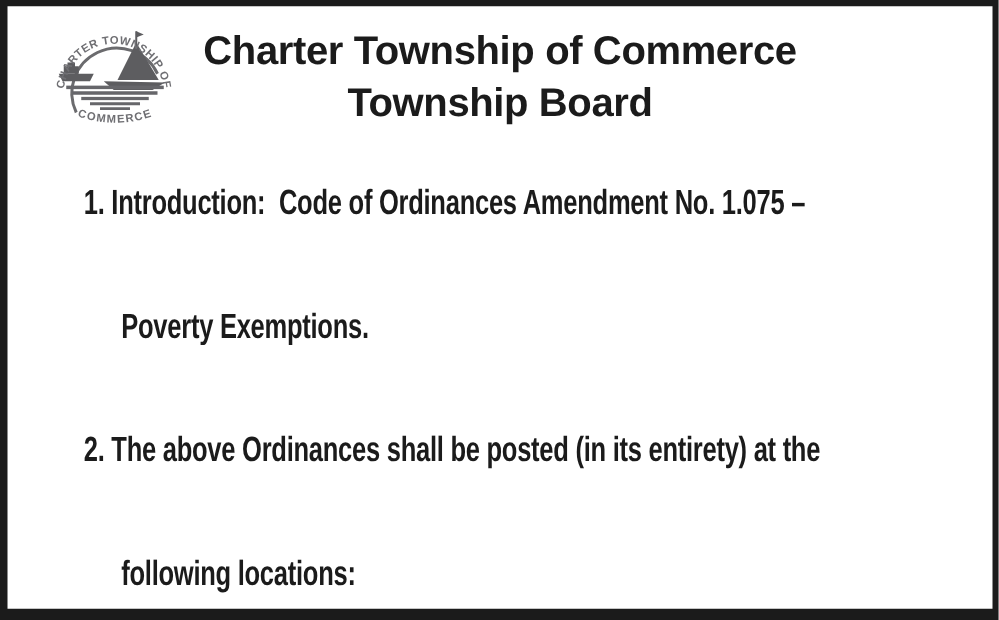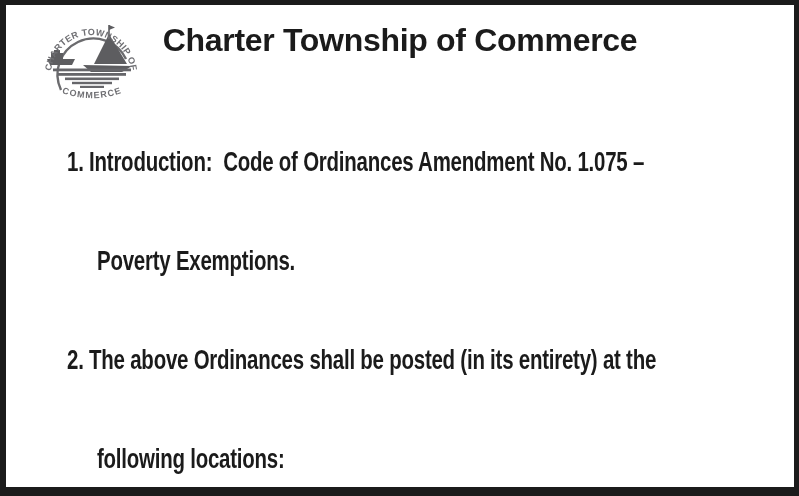--- a/index.html
+++ b/index.html
@@ -81,20 +81,23 @@
     </text>
     <text font-size="9" fill="#6f6f73" text-anchor="middle" letter-spacing="1">
       <textPath href="#arcBottom" startOffset="50%">COMMERCE</textPath>
     </text>
   </svg>
 
   <div class="title">
     <div class="title-row">
       <span class="tline">Charter Township of Commerce</span>
     </div>
+    <div class="title-row">
+      <span class="tline">Township Board</span>
+    </div>
   </div>
 
   <div class="bodytext">
     <div class="line">
       <span class="tscale">1. Introduction:  Code of Ordinances Amendment No. 1.075 –</span>
     </div>
     <div class="line ind">
       <span class="tscale">Poverty Exemptions.</span>
     </div>
     <div class="line">

